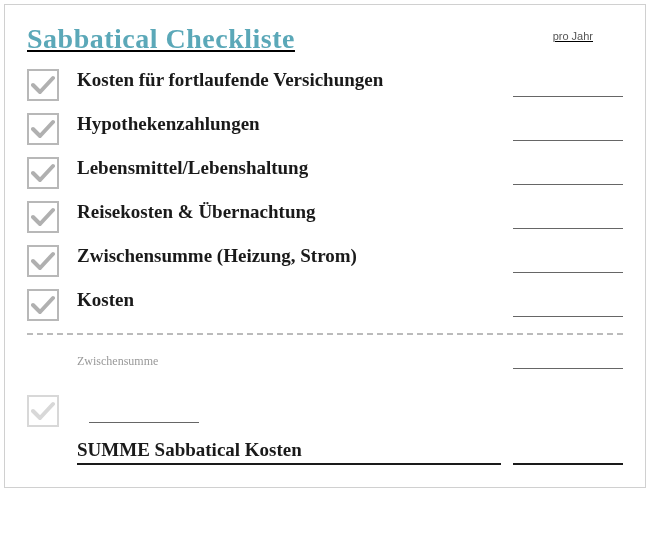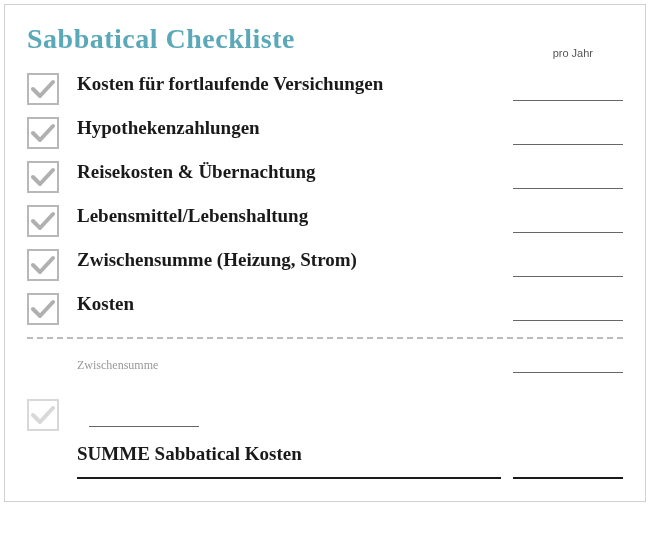--- a/index.html
+++ b/index.html
@@ -15,33 +15,34 @@
     .container {
       width: 642px;
       border: 1px solid #d0d0d0;
       padding: 18px 22px 22px 22px;
       background: #fff;
     }
     .header-row {
       display: flex;
       align-items: flex-start;
       margin-bottom: 14px;
+      text-decoration: underline;
     }
     .title {
       font-size: 28px;
       font-weight: bold;
       color: #5ba8b8;
       letter-spacing: 0.5px;
       flex: 1;
     }
     .per-year {
       font-size: 11px;
       color: #555;
       font-family: Arial, sans-serif;
-      margin-top: 24px;
+      margin-top: 7px;
       margin-right: 30px;
     }
     .item-row {
       display: flex;
       align-items: flex-start;
       margin-bottom: 12px;
     }
     .checkbox {
       width: 32px;
       height: 32px;
@@ -99,21 +100,21 @@
       display: flex;
       align-items: center;
       margin-top: 6px;
     }
     .total-label {
       font-size: 19px;
       font-weight: bold;
       color: #1a1a1a;
       flex: 1;
       border-bottom: 2px solid #1a1a1a;
-      padding-bottom: 12px;
+      padding-bottom: 2px;
     }
     .total-line {
       width: 110px;
       border-bottom: 2px solid #1a1a1a;
       height: 22px;
       margin-left: 12px;
       flex-shrink: 0;
       align-self: flex-end;
     }
     .checkbox.faded {
@@ -152,31 +153,31 @@
     <div class="item-label">Hypothekenzahlungen</div>
     <div class="amount-line"></div>
   </div>
 
   <div class="item-row">
     <div class="checkbox">
       <svg viewBox="0 0 24 20">
           <path d="M2 10 L9 17 L22 3" stroke="#b0b0b0" stroke-width="4" fill="none" stroke-linecap="round" stroke-linejoin="round"></path>
         </svg>
     </div>
+    <div class="item-label">Lebensmittel/Lebenshaltung</div>
+    <div class="amount-line"></div>
+  </div>
+
+  <div class="item-row">
+    <div class="checkbox">
+      <svg viewBox="0 0 24 20">
+          <path d="M2 10 L9 17 L22 3" stroke="#b0b0b0" stroke-width="4" fill="none" stroke-linecap="round" stroke-linejoin="round"></path>
+        </svg>
+    </div>
     <div class="item-label">Reisekosten &amp; Übernachtung</div>
-    <div class="amount-line"></div>
-  </div>
-
-  <div class="item-row">
-    <div class="checkbox">
-      <svg viewBox="0 0 24 20">
-          <path d="M2 10 L9 17 L22 3" stroke="#b0b0b0" stroke-width="4" fill="none" stroke-linecap="round" stroke-linejoin="round"></path>
-        </svg>
-    </div>
-    <div class="item-label">Lebensmittel/Lebenshaltung</div>
     <div class="amount-line"></div>
   </div>
 
   <div class="item-row">
     <div class="checkbox">
       <svg viewBox="0 0 24 20">
           <path d="M2 10 L9 17 L22 3" stroke="#b0b0b0" stroke-width="4" fill="none" stroke-linecap="round" stroke-linejoin="round"></path>
         </svg>
     </div>
     <div class="item-label">Zwischensumme (Heizung, Strom)</div>

